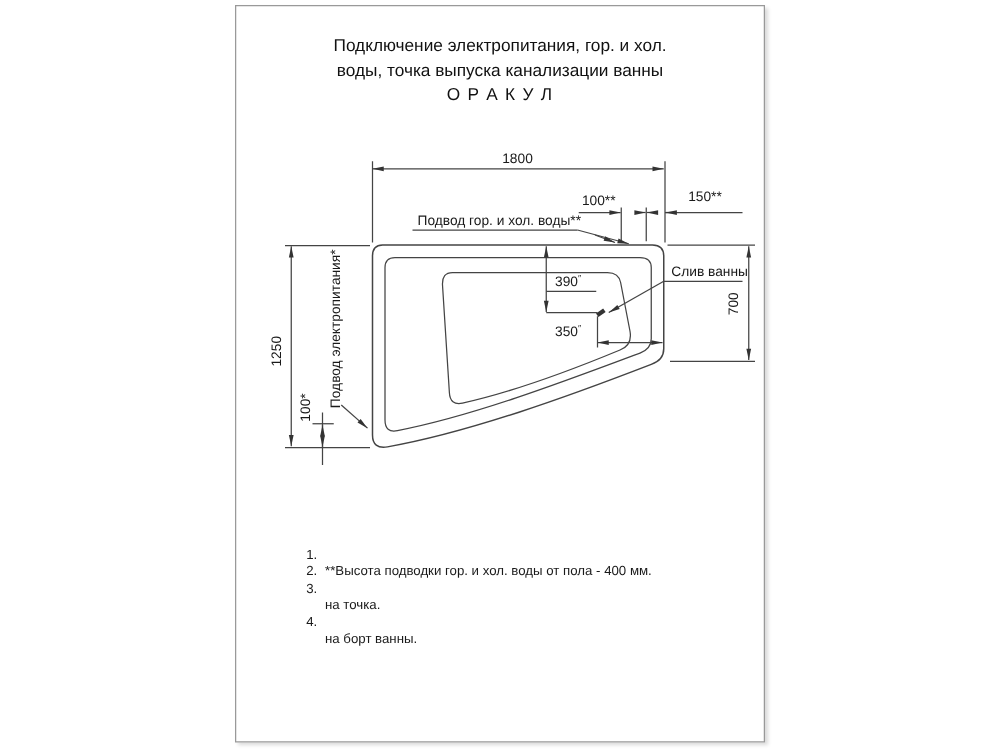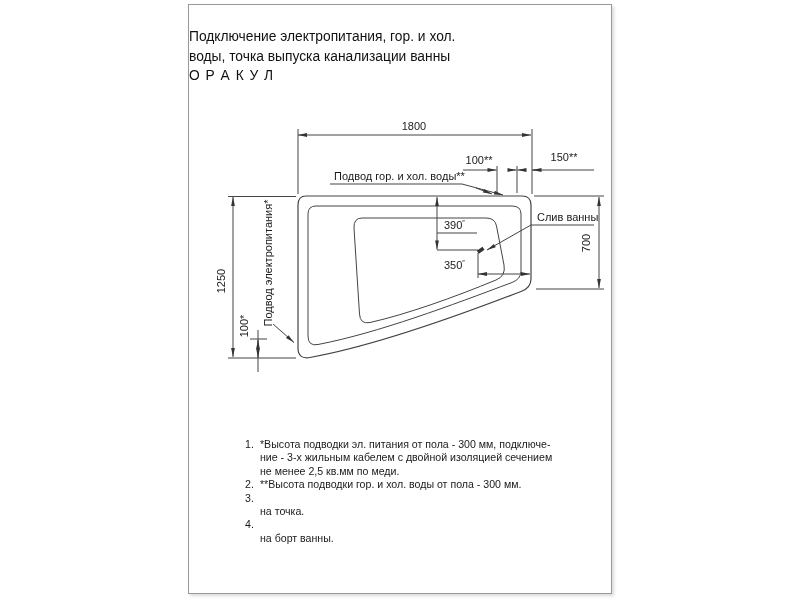--- a/index.html
+++ b/index.html
@@ -1,20 +1,20 @@
 <!DOCTYPE html>
 <html><head>
 <meta charset="utf-8">
 <style>
   html,body{margin:0;padding:0;background:#fff;}
   #page{position:relative;width:800px;height:600px;background:#fff;overflow:hidden;
         font-family:"Liberation Sans",sans-serif;color:#151515;}
   #sheet{position:absolute;left:188px;top:4px;width:422px;height:588px;background:#fff;
          border:1px solid #999;box-shadow:2px 2px 3px rgba(0,0,0,0.15);}
-  .title-block{position:absolute;top:22px;left:0;width:100%;text-align:left;
+  .title-block{position:absolute;top:22px;left:0;width:100%;text-align:center;
                font-size:13.8px;line-height:19.5px;color:#111;}
   .title-brand{letter-spacing:1px;}
   svg.drawing{position:absolute;left:0;top:0;width:800px;height:600px;pointer-events:none;}
   svg text{fill:#1a1a1a;font-size:11px;font-family:"Liberation Sans",sans-serif;stroke:none;}
   .notes{position:absolute;left:56px;top:433px;font-size:10.6px;line-height:13.4px;color:#1a1a1a;}
   .note{display:flex;}
   .nnum{width:15px;flex:none;}
   .ntext{white-space:nowrap;}
 </style>
 </head>
@@ -24,30 +24,25 @@
   <div id="sheet">
     <div class="title-block">
       <div>Подключение электропитания, гор. и хол.</div>
       <div>воды, точка выпуска канализации ванны</div>
       <div class="title-brand">О Р А К У Л</div>
     </div>
 
     <div class="notes">
       <div class="note">
         <span class="nnum">1.</span>
-        <span class="ntext">
-          <span>*Высота подводки эл. питания от пола - 300 мм, подключе-</span><br>
-          <span>ние - 3-х жильным кабелем с двойной изоляцией сечением</span><br>
-          <span>не менее 2,5 кв.мм по меди.</span>
-        </span>
       </div>
       <div class="note">
         <span class="nnum">2.</span>
         <span class="ntext">
-          <span>**Высота подводки гор. и хол. воды от пола - 300 мм.</span>
+          <span>**Высота подводки гор. и хол. воды от пола - 400 мм.</span>
         </span>
       </div>
       <div class="note">
         <span class="nnum">3.</span>
         <span class="ntext">
           <br>
           <span>на точка.</span>
         </span>
       </div>
       <div class="note">

